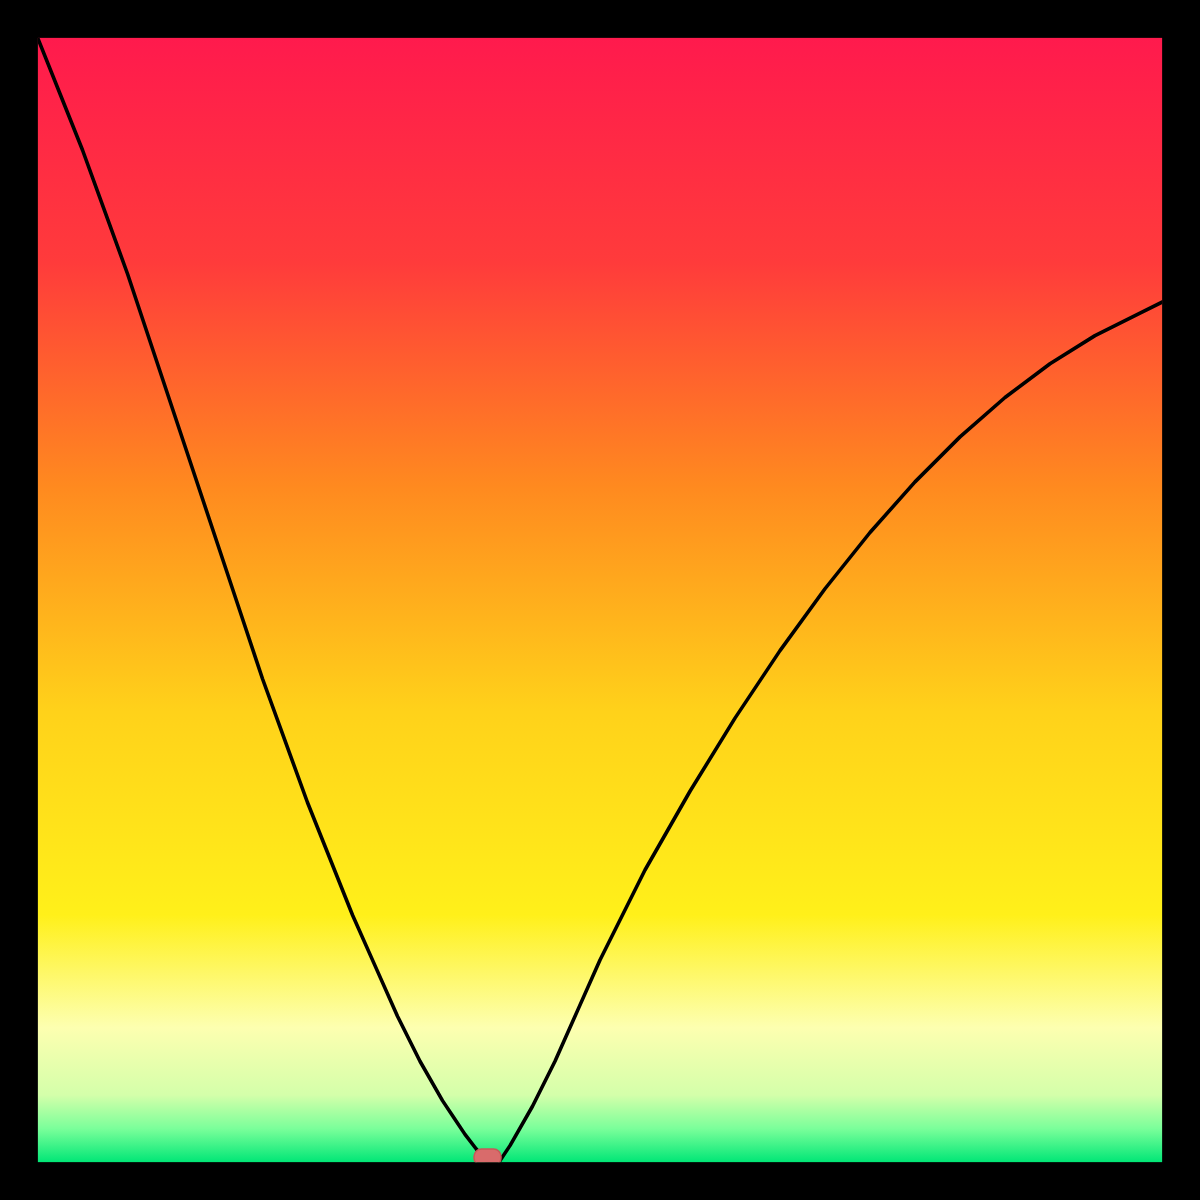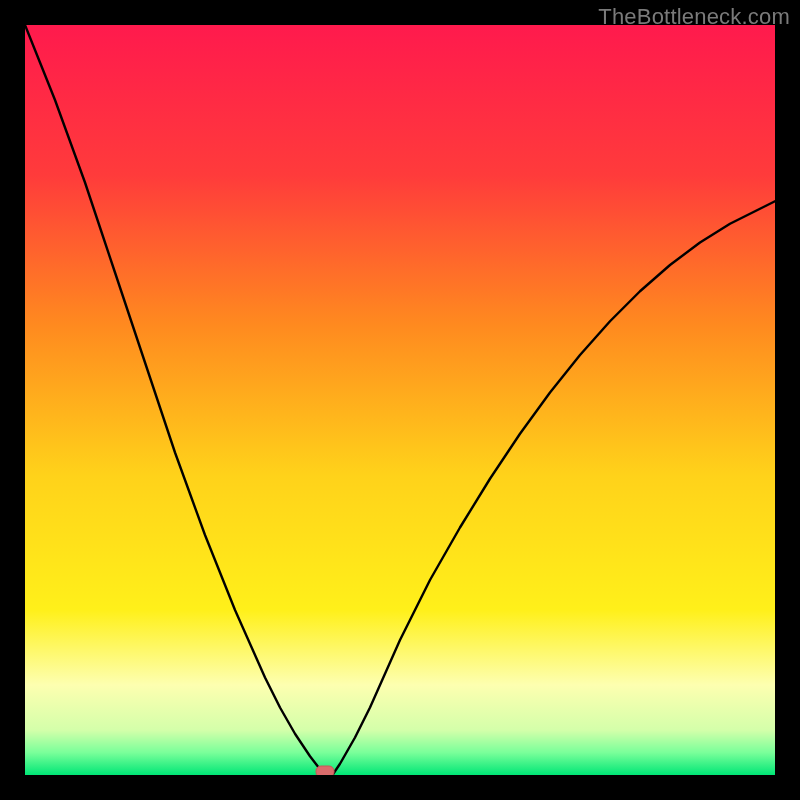--- a/index.html
+++ b/index.html
@@ -58,14 +58,13 @@
             <stop offset="94%" stop-color="#d4ffaa"></stop>
             <stop offset="97%" stop-color="#7aff9a"></stop>
             <stop offset="100%" stop-color="#00e676"></stop>
           </linearGradient>
       </defs>
       <rect x="0" y="0" width="750" height="750" fill="url(#bg-grad)"></rect>
       <path id="curve-path" fill="none" stroke-width="2.4" stroke-linecap="round" stroke-linejoin="round" d="M0.00 0.00 L15.00 37.50 L30.00 75.00 L45.00 116.25 L60.00 157.50 L75.00 202.50 L90.00 247.50 L105.00 292.50 L120.00 337.50 L135.00 382.50 L150.00 427.50 L165.00 468.75 L180.00 510.00 L195.00 547.50 L210.00 585.00 L225.00 618.75 L240.00 652.50 L255.00 682.50 L270.00 708.75 L277.50 720.00 L285.00 731.25 L292.50 741.00 L300.00 750.00 L307.50 750.00 L315.00 738.75 L330.00 712.50 L345.00 682.50 L360.00 648.75 L375.00 615.00 L405.00 555.00 L435.00 502.50 L465.00 453.75 L495.00 408.75 L525.00 367.50 L555.00 330.00 L585.00 296.25 L615.00 266.25 L645.00 240.00 L675.00 217.50 L705.00 198.75 L735.00 183.75 L750.00 176.25" stroke="#000000"></path>
       <rect id="marker" rx="5" ry="5" width="18" height="11" x="291.00" y="741.00" fill="#d96b6b" stroke="#c65959" stroke-width="1"></rect>
     </svg>
   </div>
-  <div class="watermark">TheBottleneck.com</div>
 </div>
 
 </body></html>

